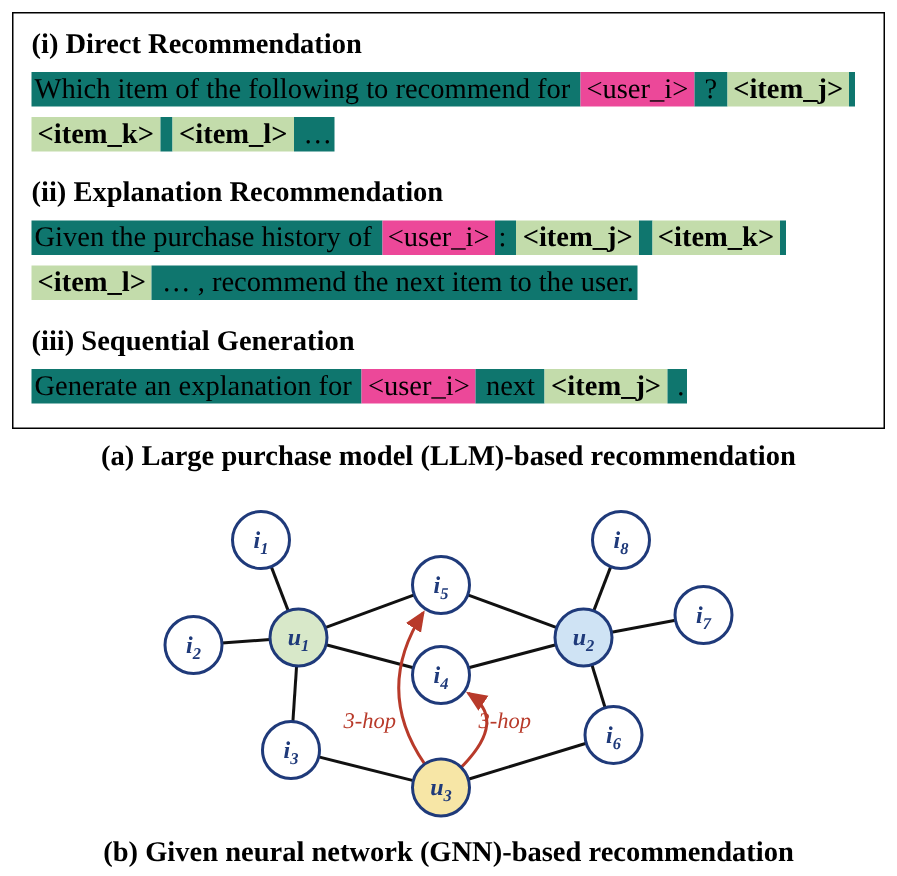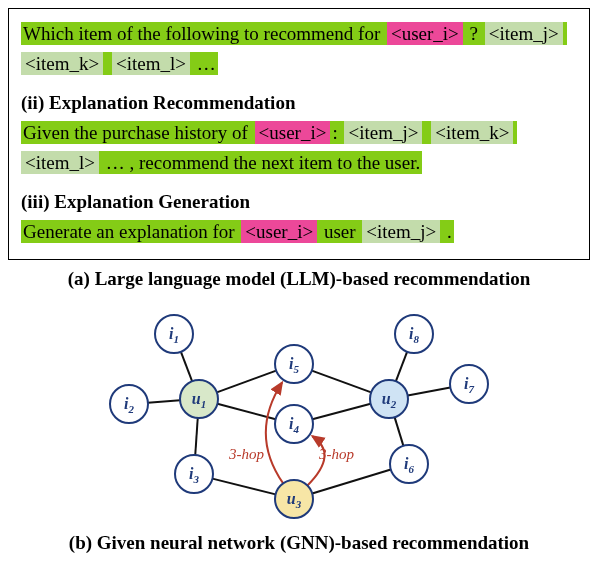--- a/index.html
+++ b/index.html
@@ -23,30 +23,31 @@
   .task-title {
     font-weight: bold;
     font-size: 19px;
     margin-bottom: 4px;
   }
   .prompt {
     font-size: 19px;
     line-height: 1.6;
   }
   .txt {
-    background: #84cc16;
+    background: #0f766e;
     padding: 1px 2px;
   }
   .user-tok {
     background: #ec4899;
     padding: 1px 4px;
   }
   .item-tok {
     background: #c3dcab;
     padding: 1px 4px;
+    font-weight: bold;
   }
   .caption {
     text-align: center;
     font-weight: bold;
     font-size: 19px;
     margin: 8px 0 14px 0;
   }
   .graph-wrap {
     width: 100%;
     display: flex;
@@ -89,33 +90,34 @@
     font-style: italic;
     font-size: 15px;
     fill: #b83a2a;
   }
 </style>
 </head>
 <body>
 
 <div class="panel-box" id="panel-a-box">
     <div class="task">
+      <div class="task-title">(i) Direct Recommendation</div>
       <div class="prompt"><span class="txt">Which item of the following to recommend for </span><span class="user-tok">&lt;user_i&gt;</span><span class="txt"> ? </span><span class="item-tok">&lt;item_j&gt;</span><span class="txt"> </span><span class="item-tok">&lt;item_k&gt;</span><span class="txt"> </span><span class="item-tok">&lt;item_l&gt;</span><span class="txt"> …</span></div>
     </div>
     <div class="task">
       <div class="task-title">(ii) Explanation Recommendation</div>
       <div class="prompt"><span class="txt">Given the purchase history of </span><span class="user-tok">&lt;user_i&gt;</span><span class="txt">: </span><span class="item-tok">&lt;item_j&gt;</span><span class="txt"> </span><span class="item-tok">&lt;item_k&gt;</span><span class="txt"> </span><span class="item-tok">&lt;item_l&gt;</span><span class="txt"> … , recommend the next item to the user.</span></div>
     </div>
     <div class="task">
-      <div class="task-title">(iii) Explanation Generation</div>
-      <div class="prompt"><span class="txt">Generate an explanation for </span><span class="user-tok">&lt;user_i&gt;</span><span class="txt"> user </span><span class="item-tok">&lt;item_j&gt;</span><span class="txt"> .</span></div>
+      <div class="task-title">(iii) Sequential Generation</div>
+      <div class="prompt"><span class="txt">Generate an explanation for </span><span class="user-tok">&lt;user_i&gt;</span><span class="txt"> next </span><span class="item-tok">&lt;item_j&gt;</span><span class="txt"> .</span></div>
     </div>
   </div>
 
-<div class="caption">(a) Large language model (LLM)-based recommendation</div>
+<div class="caption">(a) Large purchase model (LLM)-based recommendation</div>
 
 <div class="graph-wrap">
   <svg id="gnn-svg" width="560" height="220">
     <defs>
       <marker id="arrowhead" markerWidth="8" markerHeight="8" refX="6" refY="3" orient="auto">
         <path d="M0,0 L7,3 L0,6 Z" fill="#b83a2a"></path>
       </marker>
     </defs>
   <line x1="173.1793974931315" y1="77.26643348214188" x2="161.8206025068685" y2="47.73356651785813" class="edge"></line>
       <line x1="161.04828470321604" y1="96.35369394977029" x2="128.95171529678396" y2="98.64630605022971" class="edge"></line>

